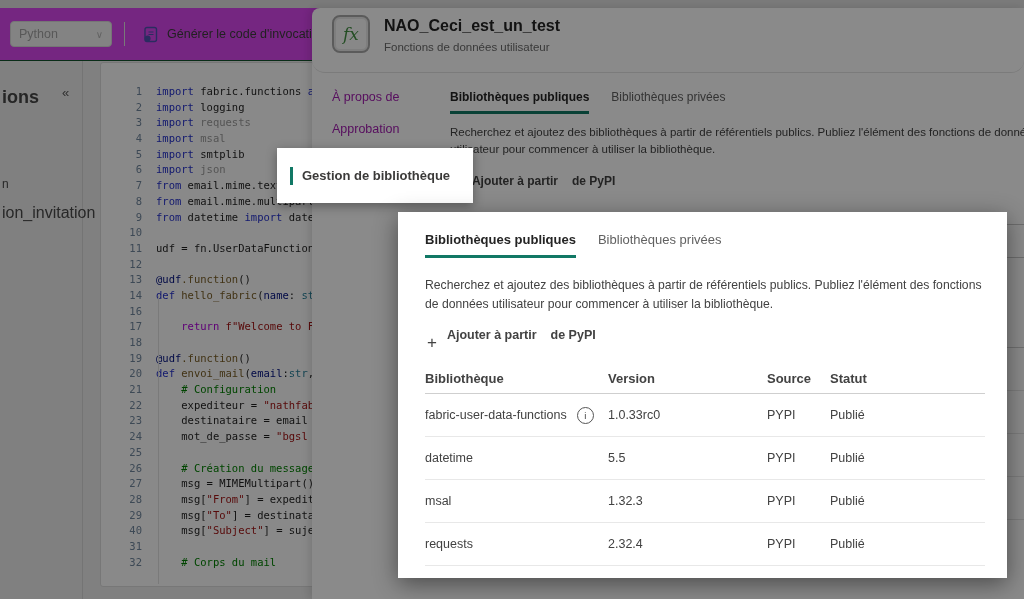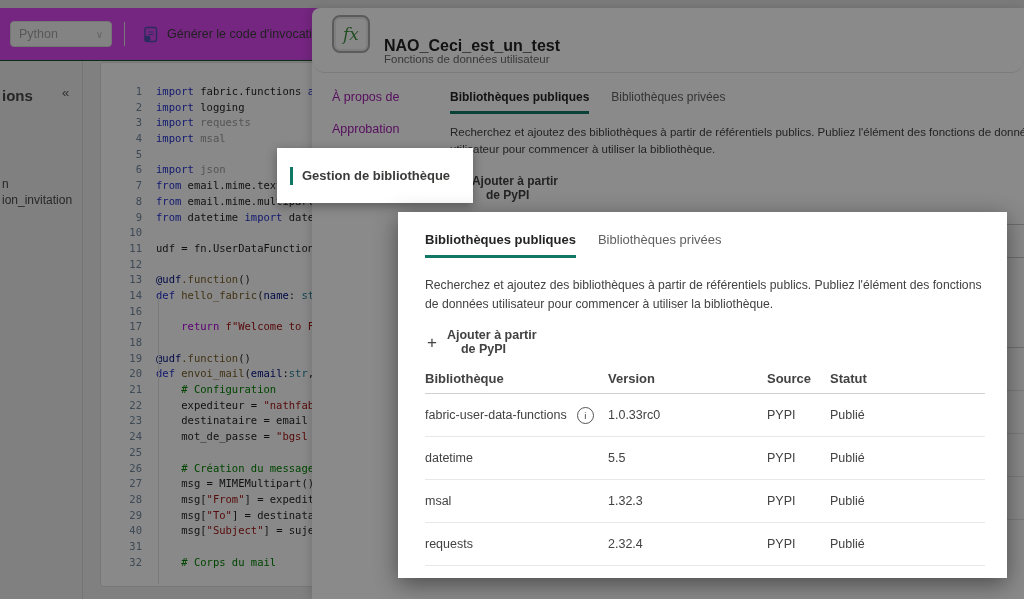--- a/index.html
+++ b/index.html
@@ -14,57 +14,57 @@
                border:1px solid #d8d8d8;border-radius:4px;display:flex;align-items:center;
                padding:0 8px;box-sizing:border-box;color:#a3a3a3;font-size:12.5px;}
   #lang-select .chev{margin-left:auto;color:#b5b5b5;font-size:10px;}
   .tb-divider{position:absolute;left:124px;top:14px;width:1px;height:24px;background:#e0e0e0;}
   #gen-btn{position:absolute;left:136px;top:13px;height:26px;display:flex;align-items:center;
            gap:8px;color:#3d3d3d;font-size:12.5px;background:none;border:none;cursor:pointer;
            font-family:inherit;}
   
   #fn-sidebar{position:absolute;left:0;top:53px;width:82px;height:538px;background:#ececec;
               border-right:1px solid #d6d6d6;}
-  .sb-head{position:absolute;left:2px;top:26px;font-size:15px;font-weight:bold;color:#474747;}
+  .sb-head{position:absolute;left:2px;top:26px;font-size:18px;font-weight:bold;color:#474747;}
   .sb-collapse{position:absolute;left:62px;top:24px;font-size:13px;color:#5a5a5a;cursor:pointer;}
   .sb-item1{position:absolute;left:2px;top:116px;font-size:12px;color:#4a4a4a;}
-  .sb-item2{position:absolute;left:2px;top:132px;font-size:12px;color:#4a4a4a;}
+  .sb-item2{position:absolute;left:2px;top:143px;font-size:16px;color:#4a4a4a;}
   
   #code-card{position:absolute;left:100px;top:54px;width:230px;height:525px;background:#fdfdfd;
              border:1px solid #dcdcdc;border-radius:3px;box-sizing:border-box;
              overflow:hidden;padding-top:21px;}
   .cline{display:flex;height:15.7px;line-height:15.7px;white-space:pre;
          font-family:"DejaVu Sans Mono",monospace;font-size:10.5px;}
   .lnum{flex:0 0 41px;text-align:right;padding-right:14px;color:#71879e;}
   .ctext{flex:1;overflow:hidden;}
   .indent-guide{position:absolute;left:57px;top:233px;width:1px;height:288px;background:#e2e2e2;}
   .c-kw{color:#2430cd}.c-ret{color:#af00db}.c-fn{color:#795e26}.c-str{color:#a31515}
   .c-com{color:#008000}.c-gr{color:#9b9b9b}.c-typ{color:#267f99}.c-prm{color:#001080}
   .c-dec{color:#001080}.c-pl{color:#1f1f1f}
   
   #panel{position:absolute;left:312px;top:8px;width:712px;height:591px;background:#ffffff;
          border-radius:8px 0 0 0;box-shadow:-3px 0 8px rgba(0,0,0,0.12);overflow:hidden;}
   #panel-header{position:absolute;left:0;top:0;width:100%;height:64px;border-bottom:1px solid #e4e4e4;border-radius:13px;}
   #fx-icon{position:absolute;left:20px;top:7px;width:38px;height:38px;border:2px solid #a9a9a9;
            border-radius:8px;background:#fbfbfb;display:flex;align-items:center;justify-content:center;
            box-sizing:border-box;color:#449044;font-family:"DejaVu Serif",serif;font-style:italic;
            font-size:17px;box-shadow:inset 0 0 0 2px #e9e9e9;}
-  #panel-title{position:absolute;left:72px;top:9px;font-size:16px;font-weight:bold;color:#242424;margin-top:20px;}
-  #panel-subtitle{position:absolute;left:72px;top:45px;font-size:11.5px;color:#6b6b6b;}
+  #panel-title{position:absolute;left:72px;top:9px;font-size:16px;font-weight:bold;color:#242424;}
+  #panel-subtitle{position:absolute;left:72px;top:33px;font-size:11.5px;color:#6b6b6b;}
   .nav-item{position:absolute;left:20px;font-size:12.5px;color:#a21caf;cursor:pointer;}
   
   .tabs-row{position:absolute;display:flex;gap:22px;}
   .tab{font-size:12px;color:#616161;padding-bottom:7px;cursor:pointer;}
   .tab.sel{font-weight:bold;color:#242424;border-bottom:3px solid #117865;}
   #u-tabs{left:138px;top:82px;}
   #u-desc{position:absolute;left:138px;top:116px;width:600px;font-size:11.5px;line-height:17px;color:#424242;}
   .add-row{position:absolute;display:flex;align-items:flex-start;gap:10px;cursor:pointer;}
   #u-add{left:140px;top:166px;}
   .add-plus{font-size:17px;color:#424242;line-height:18px;margin-top:6px;}
-  .add-lines{display:flex;flex-direction:column;font-size:12px;font-weight:600;color:#424242;}
+  .add-lines{display:flex;flex-direction:row;font-size:12px;font-weight:600;color:#424242;}
   .add-lines .l2{padding-left:14px;}
   #u-search{position:absolute;left:538px;top:216px;width:300px;height:34px;border:1px solid #c9c9c9;
             border-radius:4px;background:#fff;box-sizing:border-box;}
   .lib-table{display:grid;grid-template-columns:183px 159px 63px 1fr;}
   .lib-table .th{font-weight:bold;color:#242424;}
   .lib-table .cell{color:#424242;display:flex;align-items:center;}
   #u-table{position:absolute;left:138px;top:297px;width:600px;font-size:12px;}
   #u-table .hrow{height:42px;border-bottom:1px solid #cfcfcf;}
   #u-table .drow{height:42px;border-bottom:1px solid #e6e6e6;}
   
@@ -121,21 +121,21 @@
       <span class="sb-item2">ion_invitation</span>
     </div>
 
     <div id="code-card">
       <div class="indent-guide"></div>
       <div id="code-lines">
           <div class="cline"><span class="lnum">1</span><span class="ctext"><span class="c-kw">import</span><span class="c-pl"> fabric.functions </span><span class="c-kw">as</span></span></div>
           <div class="cline"><span class="lnum">2</span><span class="ctext"><span class="c-kw">import</span><span class="c-pl"> logging</span></span></div>
           <div class="cline"><span class="lnum">3</span><span class="ctext"><span class="c-kw">import</span><span class="c-gr"> requests</span></span></div>
           <div class="cline"><span class="lnum">4</span><span class="ctext"><span class="c-kw">import</span><span class="c-gr"> msal</span></span></div>
-          <div class="cline"><span class="lnum">5</span></div>
+          <div class="cline"><span class="lnum">5</span><span class="ctext"><span class="c-kw">import</span><span class="c-pl"> smtplib</span></span></div>
           <div class="cline"><span class="lnum">6</span><span class="ctext"><span class="c-kw">import</span><span class="c-gr"> json</span></span></div>
           <div class="cline"><span class="lnum">7</span><span class="ctext"><span class="c-kw">from</span><span class="c-pl"> email.mime.text </span><span class="c-kw">import</span></span></div>
           <div class="cline"><span class="lnum">8</span><span class="ctext"><span class="c-kw">from</span><span class="c-pl"> email.mime.multipart </span><span class="c-kw">import</span></span></div>
           <div class="cline"><span class="lnum">9</span><span class="ctext"><span class="c-kw">from</span><span class="c-pl"> datetime </span><span class="c-kw">import</span><span class="c-pl"> datetime</span></span></div>
           <div class="cline"><span class="lnum">10</span><span class="ctext"></span></div>
           <div class="cline"><span class="lnum">11</span><span class="ctext"><span class="c-pl">udf = fn.UserDataFunctions()</span></span></div>
           <div class="cline"><span class="lnum">12</span><span class="ctext"></span></div>
           <div class="cline"><span class="lnum">13</span><span class="ctext"><span class="c-dec">@udf</span><span class="c-fn">.function</span><span class="c-pl">()</span></span></div>
           <div class="cline"><span class="lnum">14</span><span class="ctext"><span class="c-kw">def</span><span class="c-fn"> hello_fabric</span><span class="c-pl">(</span><span class="c-prm">name</span><span class="c-pl">: </span><span class="c-typ">str</span></span></div>
           <div class="cline"><span class="lnum">16</span><span class="ctext"></span></div>

